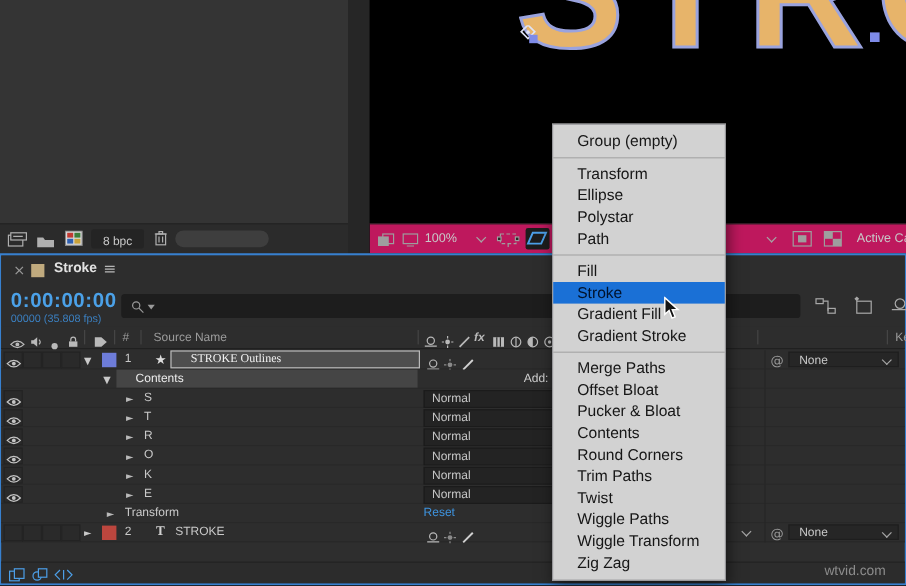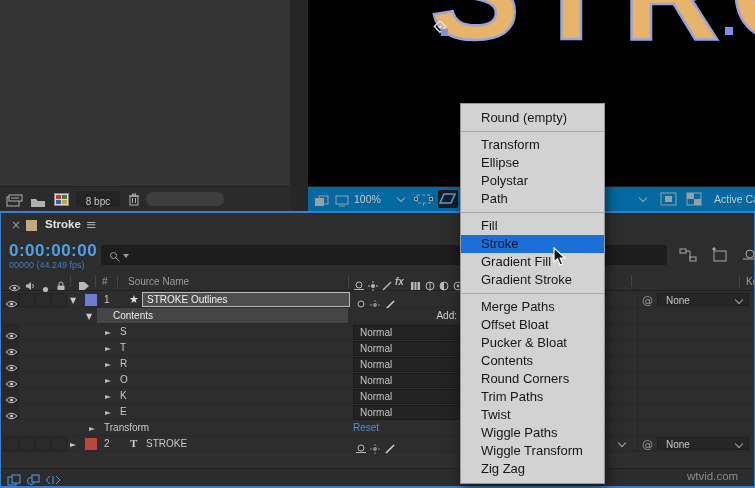--- a/index.html
+++ b/index.html
@@ -73,21 +73,21 @@
 
     <span class="abs" style="left:123px;top:21px;">
       <svg width="16" height="16">
           <rect x="5" y="1.5" width="8" height="8" transform="rotate(45 9 5.5)" fill="none" stroke="#dfe3f5" stroke-width="1.4"></rect>
           <circle cx="9" cy="5.8" r="1.5" fill="#dfe3f5"></circle>
         </svg>
     </span>
     <span class="abs" style="left:133px;top:29px;width:7px;height:7px;background:#7e8be8;"></span>
     <span class="abs" style="left:417px;top:27px;width:8px;height:8px;background:#7e8be8;"></span>
 
-    <div class="abs" style="left:0;top:186px;width:447px;height:25px;background:#0369a1;border-top:1px solid #1f1f1f;box-sizing:border-box;">
+    <div class="abs" style="left:0;top:186px;width:447px;height:25px;background:#be185d;border-top:1px solid #1f1f1f;box-sizing:border-box;">
       <span class="abs" style="left:6px;top:6px;">
         <svg width="15" height="12">
             <rect x="1" y="3" width="9" height="8" fill="#9e9e9e"></rect>
             <rect x="5" y="1" width="9" height="8" fill="none" stroke="#9e9e9e"></rect>
           </svg>
       </span>
       <span class="abs" style="left:27px;top:6px;">
         <svg width="14" height="12">
             <rect x="1" y="1" width="12" height="8" fill="none" stroke="#9e9e9e"></rect>
             <line x1="4" y1="11" x2="10" y2="11" stroke="#9e9e9e"></line>
@@ -131,21 +131,21 @@
 
     <div class="abs" style="left:0;top:0;width:753px;height:26px;background:#2d2d2d;">
       <span class="t glyph" style="left:10px;top:5px;font-size:12px;color:#9a9a9a;">×</span>
       <span class="abs" style="left:25px;top:7px;width:11px;height:11px;background:#c0aa7e;"></span>
       <span class="t" style="left:44px;top:5px;font-size:11.5px;font-weight:bold;color:#e2e2e2;">Stroke</span>
       <span class="t glyph" style="left:85px;top:4px;font-size:13px;color:#b5b5b5;">≡</span>
     </div>
 
     <div class="abs" style="left:0;top:26px;width:753px;height:33px;background:#2d2d2d;">
       <span class="t" style="left:8px;top:2px;font-size:17px;font-weight:bold;color:#4ba1e8;letter-spacing:.5px;text-align:center;">0:00:00:00</span>
-      <span class="t" style="left:8px;top:21px;font-size:9px;color:#3b7fbf;">00000 (44.249 fps)</span>
+      <span class="t" style="left:8px;top:21px;font-size:9px;color:#3b7fbf;">00000 (35.808 fps)</span>
       <div class="abs" style="left:100px;top:6px;width:566px;height:20px;background:#1d1d1d;border-radius:3px;">
         <span class="abs" style="left:8px;top:4px;">
           <svg width="12" height="12">
               <circle cx="4.5" cy="4.5" r="3" fill="none" stroke="#9a9a9a"></circle>
               <line x1="6.8" y1="6.8" x2="10.5" y2="10.5" stroke="#9a9a9a"></line>
             </svg>
         </span>
         <span class="abs" style="left:22px;top:9px;width:0;height:0;border-left:3px solid transparent;border-right:3px solid transparent;border-top:4px solid #9a9a9a;"></span>
       </div>
       <span class="abs" style="left:678px;top:9px;">
@@ -265,21 +265,21 @@
           </svg>
       </span>
       <span class="cell" style="left:18px;"></span>
       <span class="cell" style="left:34px;"></span>
       <span class="cell" style="left:50px;"></span>
       <span class="t glyph" style="left:69px;top:4px;font-size:8px;color:#c9c9c9;">▼</span>
       <span class="abs" style="left:84px;top:2px;width:12px;height:12px;background:#6d7cd9;"></span>
       <span class="t" style="left:103px;top:2px;font-size:10px;color:#c9c9c9;">1</span>
       <span class="t glyph" style="left:128px;top:1px;font-size:11px;color:#dcdcdc;">★</span>
       <span class="abs" style="left:141px;top:0px;width:206px;height:13px;background:#4e4e4e;border:1px solid #b9b9b9;">
-        <span class="t" style="left:4px;top:1px;font-size:10px;color:#f2f2f2;">STROKE Outlines</span>
+        <span class="t" style="left:16px;top:1px;font-size:10px;color:#f2f2f2;font-family:Liberation Serif, serif;">STROKE Outlines</span>
       </span>
       <span class="abs" style="left:354px;top:4px;">
         <svg width="12" height="10">
             <circle cx="6" cy="4" r="3" fill="none" stroke="#b9b9b9"></circle>
             <line x1="1" y1="8.5" x2="11" y2="8.5" stroke="#b9b9b9"></line>
           </svg>
       </span>
       <span class="abs" style="left:369px;top:4px;">
         <svg width="10" height="10">
             <circle cx="5" cy="5" r="2" fill="#8a8a8a"></circle>
@@ -428,21 +428,21 @@
             <path d="M11 2 L15 6 L11 10" fill="none" stroke="#4c9fe8"></path>
             <line x1="8" y1="2" x2="8" y2="10" stroke="#4c9fe8"></line>
           </svg>
       </span>
     </div>
 
     <span class="t" style="left:686px;top:257px;font-size:11.5px;color:#8c8c8c;">wtvid.com</span>
   </div>
 
   <div class="menu">
-    <div class="mi">Round (empty)</div>
+    <div class="mi">Group (empty)</div>
     <div class="msep"></div>
     <div class="mi">Transform</div>
     <div class="mi">Ellipse</div>
     <div class="mi">Polystar</div>
     <div class="mi">Path</div>
     <div class="msep"></div>
     <div class="mi">Fill</div>
     <div class="mi hl">Stroke</div>
     <div class="mi">Gradient Fill</div>
     <div class="mi">Gradient Stroke</div>

